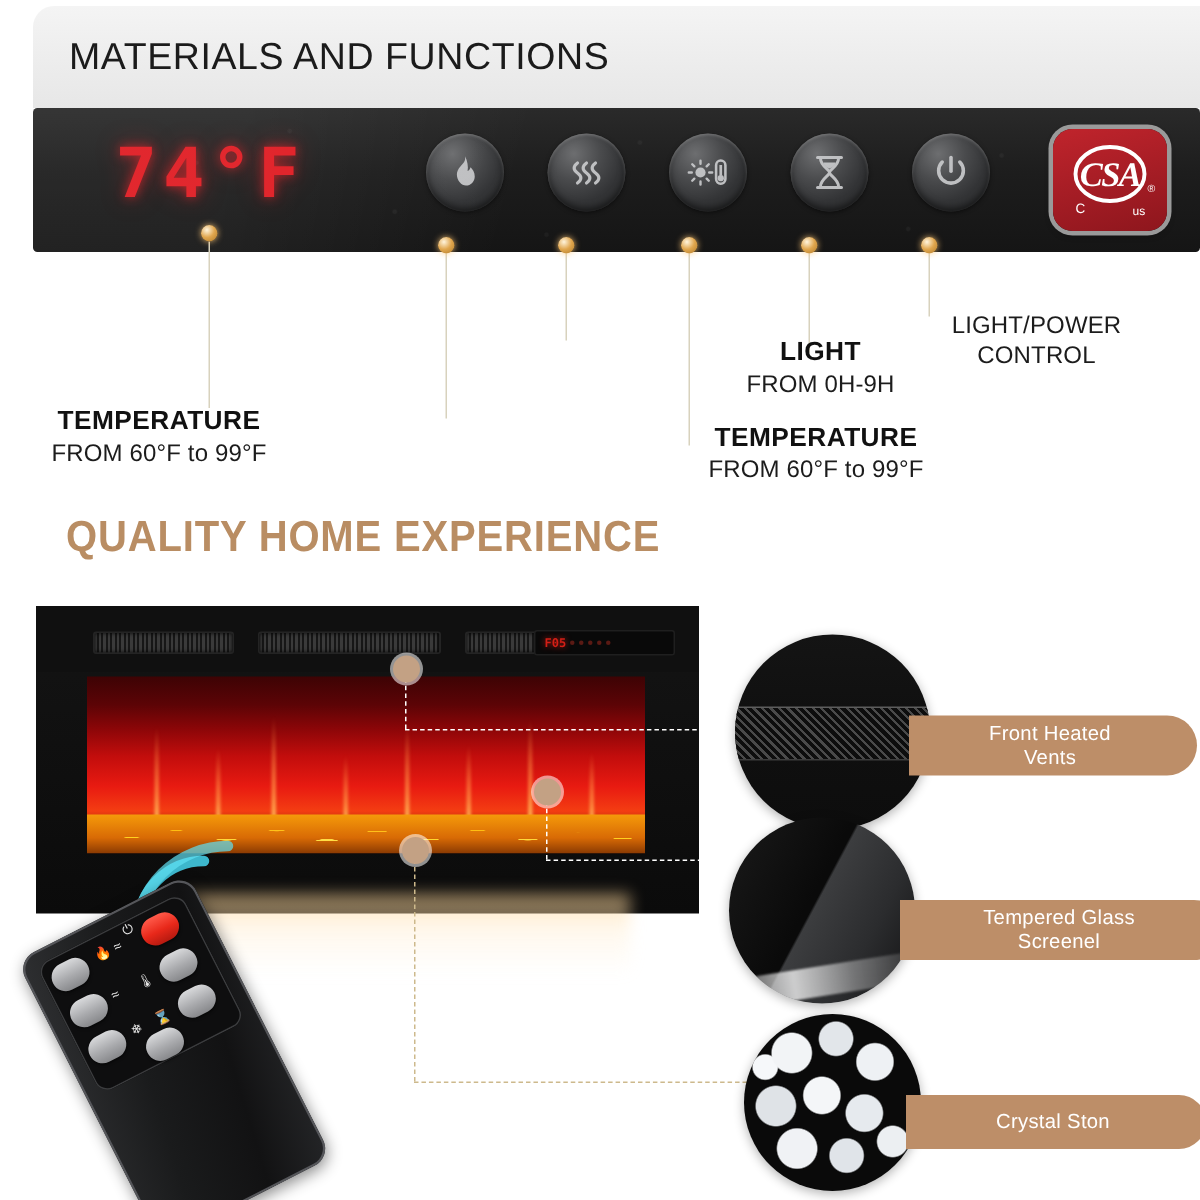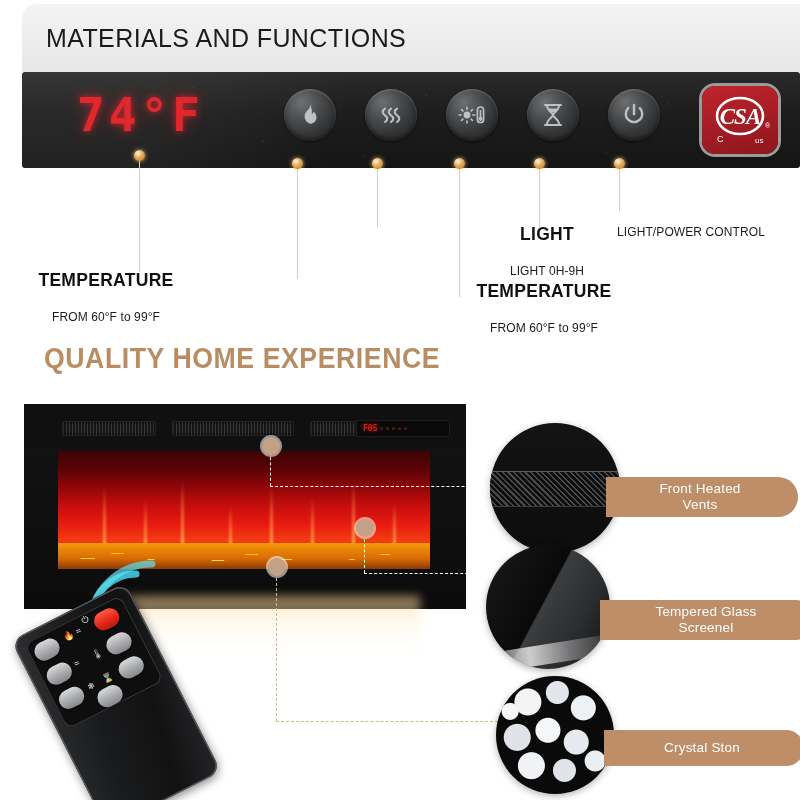--- a/index.html
+++ b/index.html
@@ -88,21 +88,21 @@
     position:absolute;width:1px;background:#d8d2bd;z-index:5;
   }
 
   
   .callout{position:absolute;z-index:7;}
   .callout .c-title{
     font-size:17.5px;font-weight:bold;color:#111;letter-spacing:.3px;
     white-space:nowrap;font-family:"Liberation Sans", sans-serif;
   }
   .callout .c-sub{
-    font-size:12px;color:#1c1c1c;letter-spacing:.1px;margin-top:19px;
+    font-size:16px;color:#1c1c1c;letter-spacing:.1px;margin-top:2px;
     font-family:"Liberation Sans", sans-serif;line-height:1.22;
   }
 
   
   .section-title{
     position:absolute;left:44px;top:342px;
     font-size:29px;font-weight:bold;color:#b98d63;
     letter-spacing:.6px;white-space:nowrap;
     font-family:"Liberation Sans Narrow","Liberation Sans", sans-serif;
     transform:scaleX(.92);transform-origin:left center;
@@ -363,21 +363,21 @@
   </div>
 
 
   <div class="callout" style="left:452px;top:281px;width:184px;text-align:center;">
     <div class="c-title">TEMPERATURE</div>
     <div class="c-sub">FROM 60°F to 99°F</div>
   </div>
 
   <div class="callout" style="left:488px;top:224px;width:118px;text-align:center;">
     <div class="c-title">LIGHT</div>
-    <div class="c-sub">LIGHT 0H-9H</div>
+    <div class="c-sub">FROM 0H-9H</div>
   </div>
 
   <div class="callout" style="left:608px;top:206px;width:166px;text-align:center;">
     <div class="c-sub">LIGHT/POWER CONTROL</div>
   </div>
 
   <div class="section-title">QUALITY HOME EXPERIENCE</div>
 
   <div class="warm-glow"></div>
 

